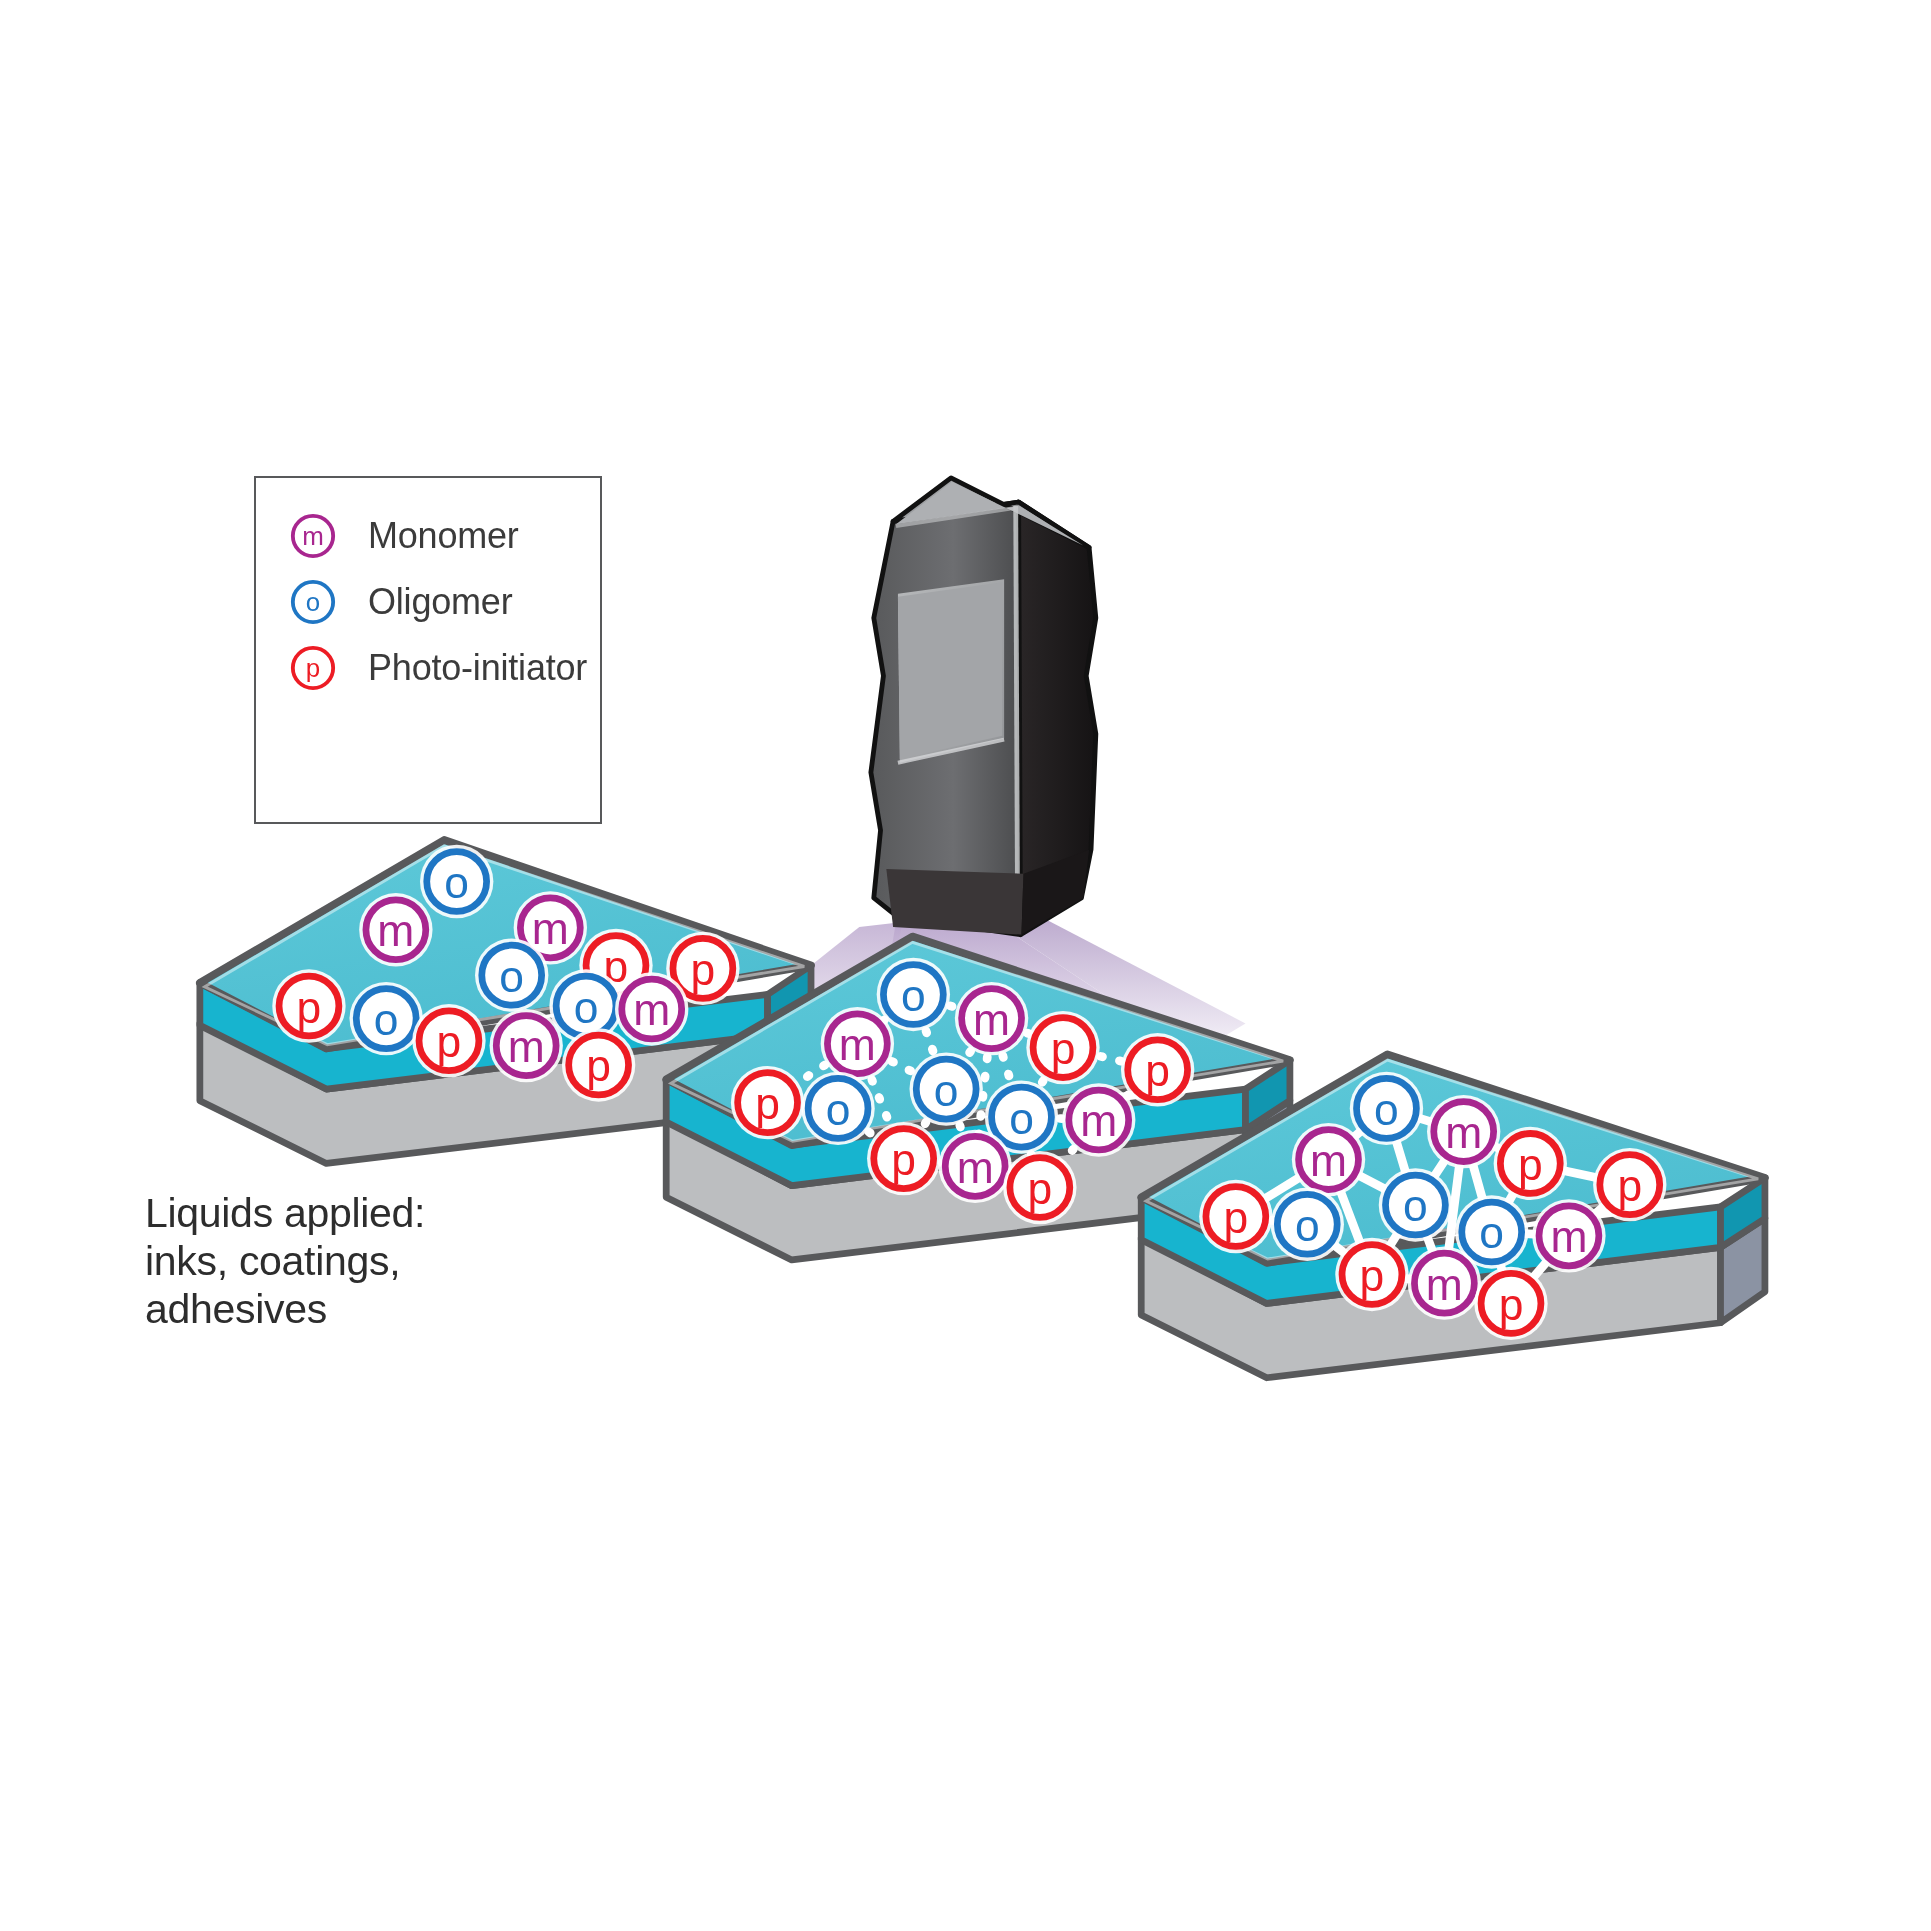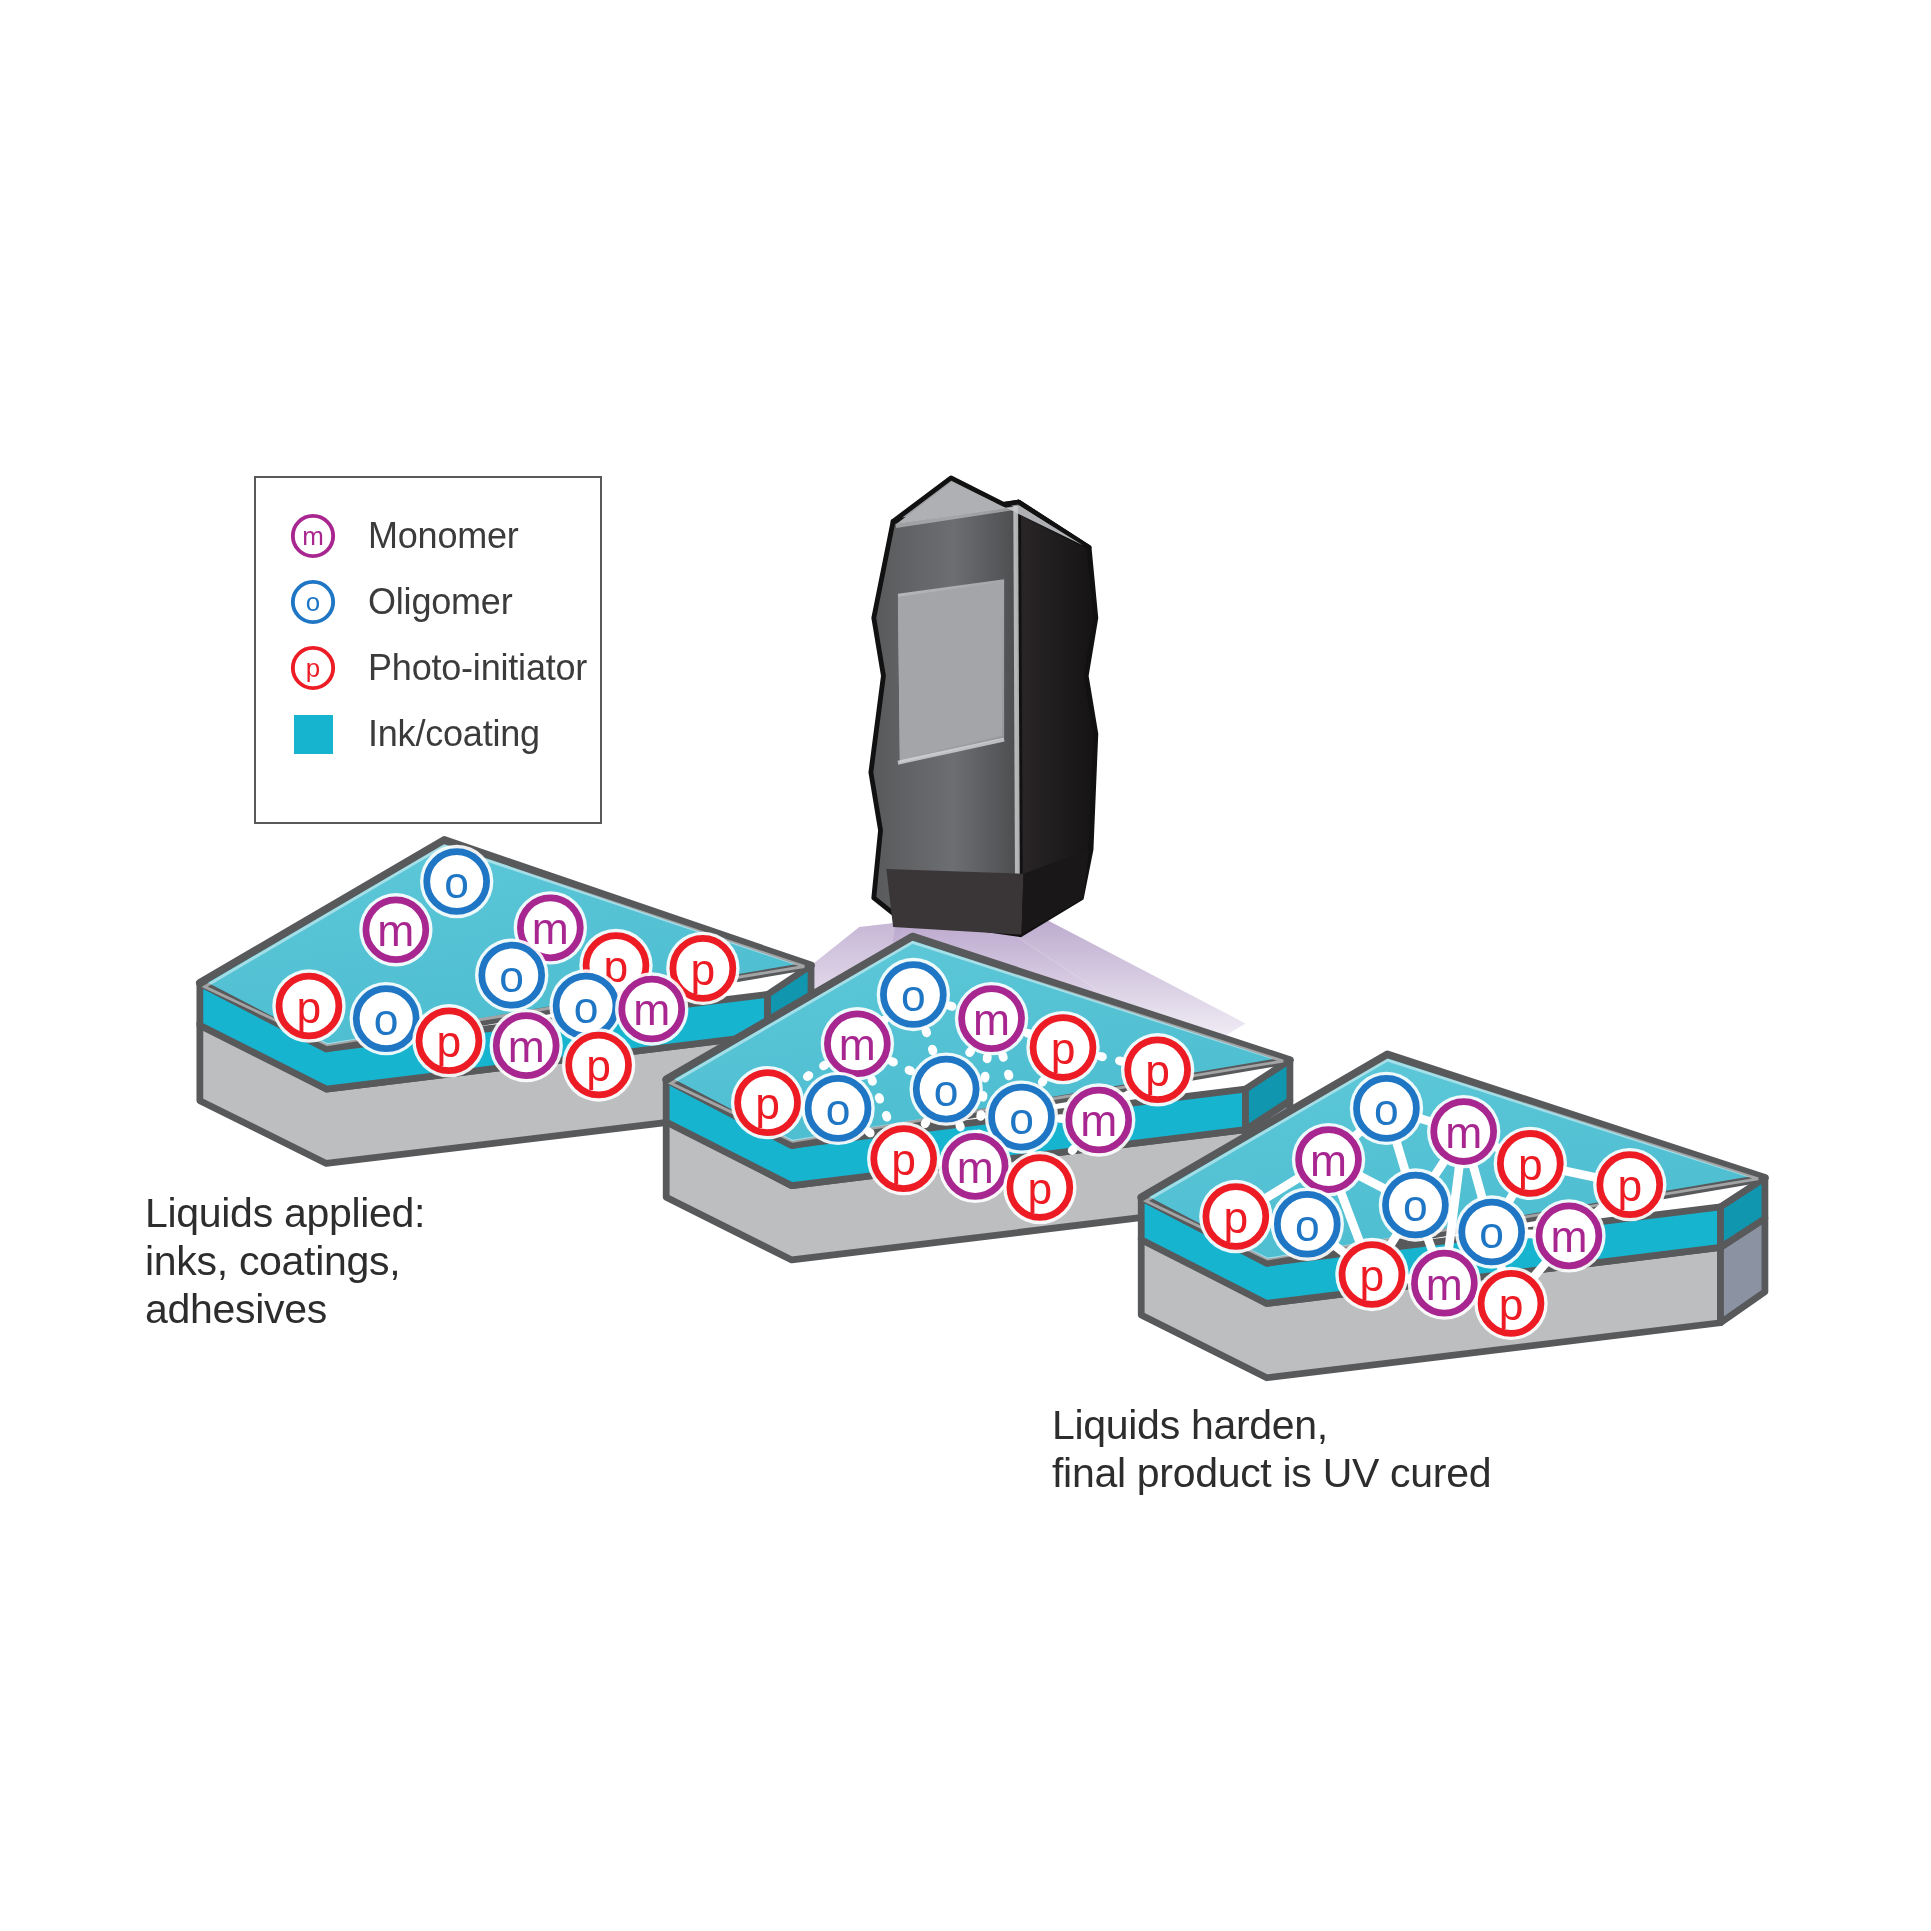--- a/index.html
+++ b/index.html
@@ -451,28 +451,20 @@
     </div>
     <div class="legend-row">
       <span class="legend-mark">
         <svg width="48" height="48" viewBox="0 0 50 50">
           <circle cx="25" cy="25" r="21" fill="#fff" stroke="#ed1c24" stroke-width="4"></circle>
           <text x="25" y="25" text-anchor="middle" dominant-baseline="central" font-family="Liberation Sans, sans-serif" font-size="27" fill="#ed1c24">p</text>
         </svg>
       </span>
       <span class="legend-label">Photo-initiator</span>
     </div>
-    <div class="legend-row">
-      <span class="legend-mark">
-        <div class="swatch" style="background:#17b4cf"></div>
-      </span>
-      <span class="legend-label">Ink/coating</span>
-    </div>
   </div>
 
   <div id="cap-left" class="caption">Liquids applied:
 inks, coatings,
 adhesives</div>
-  <div id="cap-right" class="caption">Liquids harden,
-final product is UV cured</div>
 
 </div>
 
 
 </body></html>

